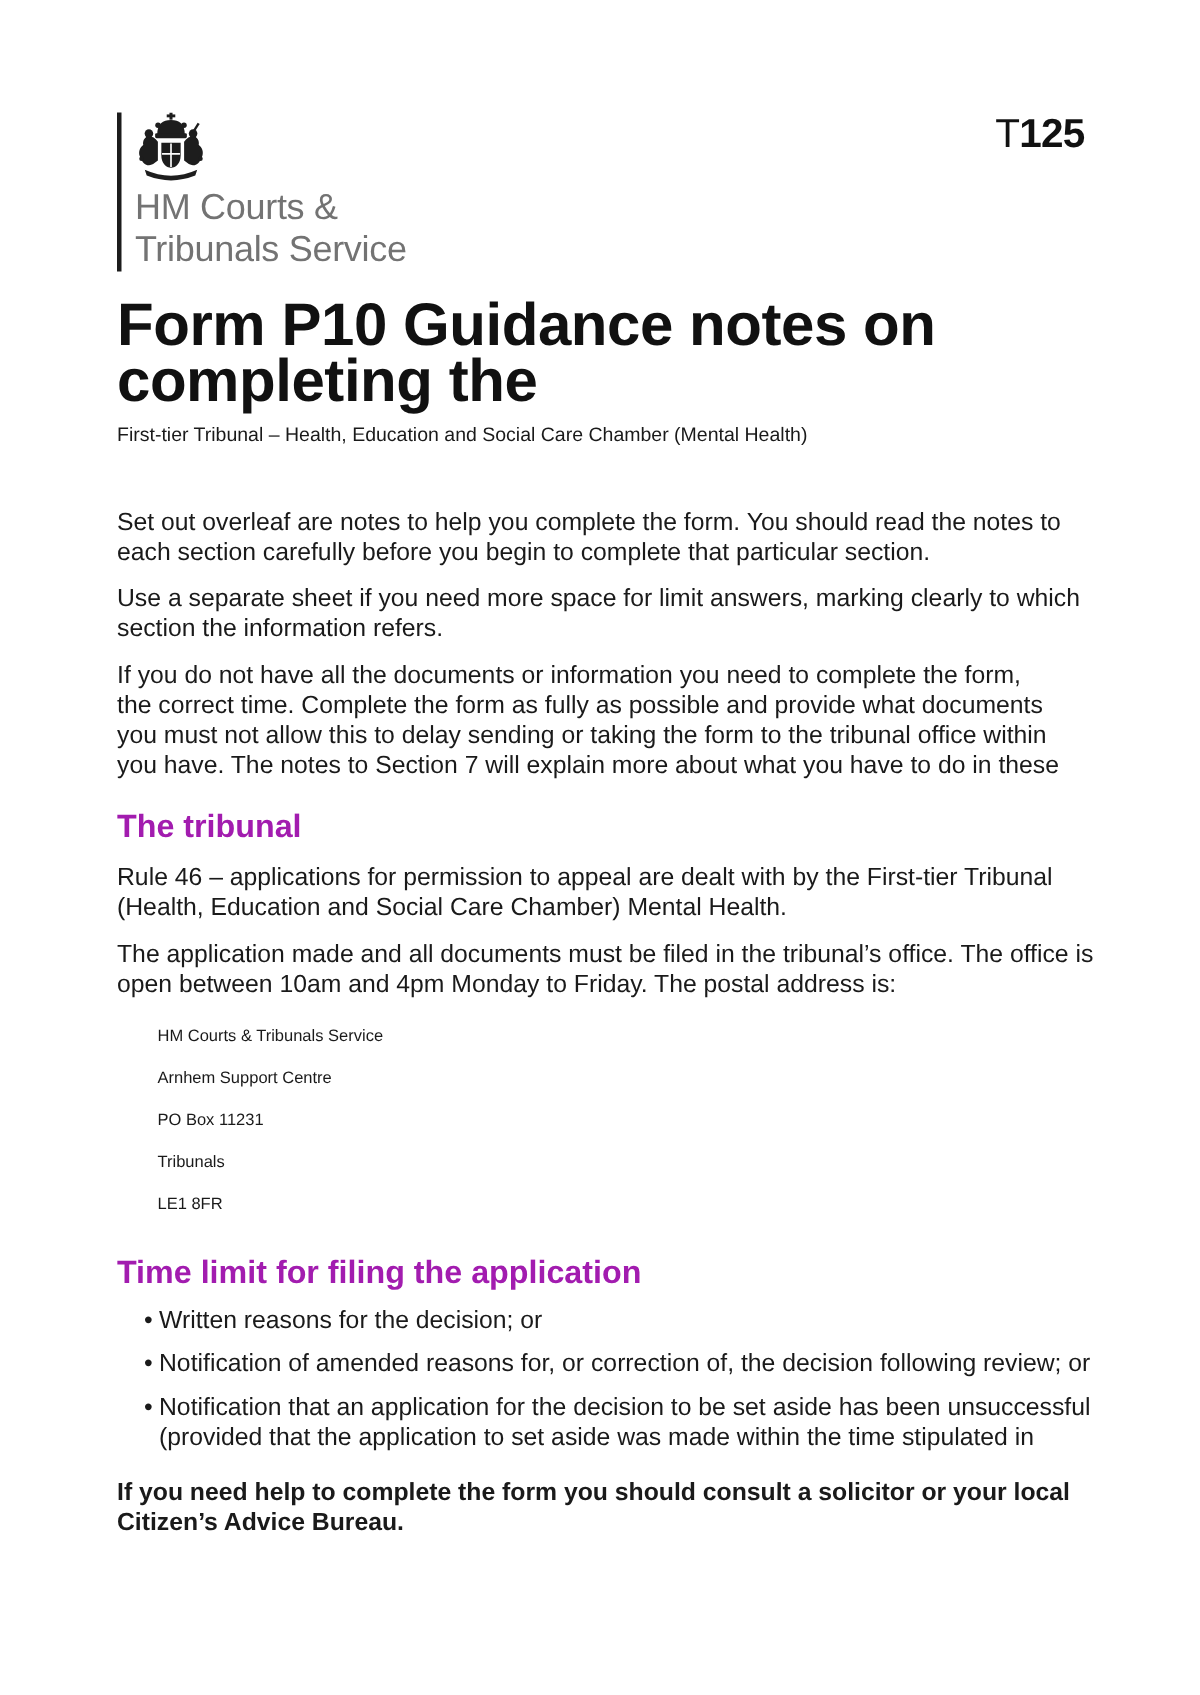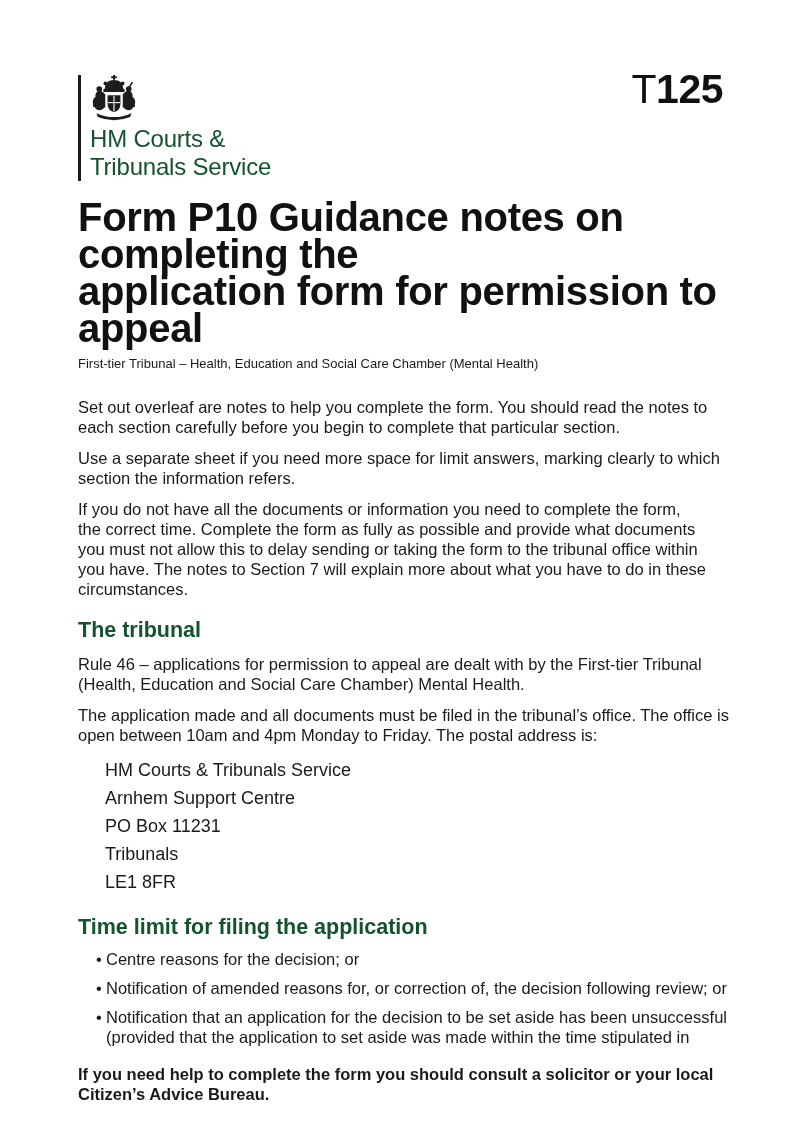--- a/index.html
+++ b/index.html
@@ -9,36 +9,36 @@
     font-family:"Liberation Sans","DejaVu Sans",sans-serif;
     color:#1a1a1a;
     overflow:hidden;
   }
   .page{box-sizing:border-box;width:800px;height:1130px;padding:75px 77px 0 78px;position:relative;}
 
   
   .doc-header{display:flex;justify-content:space-between;align-items:flex-start;}
   .logo{border-left:3px solid #1c1c1c;padding-left:9px;}
   .crest{display:block;margin-bottom:4px;}
-  .org{font-size:24px;line-height:28px;letter-spacing:-0.2px;color:#14532d;}
-  .form-code{font-size:41px;line-height:36px;margin-top:-4px;letter-spacing:-0.5px;color:#111;}
+  .org{font-size:24px;line-height:28px;letter-spacing:-0.2px;color:#737373;}
+  .form-code{font-size:27px;line-height:36px;margin-top:-4px;letter-spacing:-0.5px;color:#111;}
   .form-code .num{font-weight:bold;}
 
   
   h1{font-size:40px;line-height:37px;letter-spacing:-0.3px;margin:18px 0 0 0;color:#111;}
   .subtitle{font-size:13px;line-height:20px;margin:7px 0 0 0;}
 
   
   .para{font-size:16.5px;line-height:20px;margin:11px 0 0 0;}
   .para .line{white-space:nowrap;}
-  .gap-lg{margin-top:23px;}
-  h2{font-size:21.5px;line-height:26px;margin:18px 0 7px 0;color:#14532d;}
+  .gap-lg{margin-top:38px;}
+  h2{font-size:21.5px;line-height:26px;margin:18px 0 7px 0;color:#a21caf;}
 
   .address{margin:11px 0 0 27px;}
-  .address .line{font-size:18px;line-height:28px;white-space:nowrap;}
+  .address .line{font-size:11px;line-height:28px;white-space:nowrap;}
 
   .bullets{margin:0 0 0 18px;padding:0;}
   .bullet{display:flex;margin-top:9px;font-size:16.5px;line-height:20px;}
   .bullet .dot{flex:none;width:10px;}
   .bullet .line{white-space:nowrap;}
 
   .help{font-weight:bold;margin-top:17px;}
   b.days{white-space:nowrap;}
 </style>
 </head>
@@ -74,40 +74,38 @@
       <div class="org">
         <div>HM Courts &amp;</div>
         <div>Tribunals Service</div>
       </div>
     </div>
     <div class="form-code"><span>T</span><span class="num">125</span></div>
   </div>
 
   <h1>
     <div class="line">Form P10 Guidance notes on completing the</div>
-    <div class="line">application form for permission to appeal</div>
   </h1>
   <p class="subtitle">First-tier Tribunal – Health, Education and Social Care Chamber (Mental Health)</p>
 
   <div class="para gap-lg">
     <div class="line">Set out overleaf are notes to help you complete the form. You should read the notes to</div>
     <div class="line">each section carefully before you begin to complete that particular section.</div>
   </div>
 
   <div class="para">
     <div class="line">Use a separate sheet if you need more space for limit answers, marking clearly to which</div>
     <div class="line">section the information refers.</div>
   </div>
 
   <div class="para">
     <div class="line">If you do not have all the documents or information you need to complete the form,</div>
     <div class="line">the correct time. Complete the form as fully as possible and provide what documents</div>
     <div class="line">you must not allow this to delay sending or taking the form to the tribunal office within</div>
     <div class="line">you have. The notes to Section 7 will explain more about what you have to do in these</div>
-    <div class="line">circumstances.</div>
   </div>
 
   <h2>The tribunal</h2>
 
   <div class="para">
     <div class="line">Rule 46 – applications for permission to appeal are dealt with by the First-tier Tribunal</div>
     <div class="line">(Health, Education and Social Care Chamber) Mental Health.</div>
   </div>
 
   <div class="para">
@@ -123,21 +121,21 @@
     <div class="line">LE1 8FR</div>
   </div>
 
   <h2>Time limit for filing the application</h2>
 
 
   <div class="bullets">
     <div class="bullet">
       <span class="dot">•</span>
       <div>
-        <div class="line">Centre reasons for the decision; or</div>
+        <div class="line">Written reasons for the decision; or</div>
       </div>
     </div>
     <div class="bullet">
       <span class="dot">•</span>
       <div>
         <div class="line">Notification of amended reasons for, or correction of, the decision following review; or</div>
       </div>
     </div>
     <div class="bullet">
       <span class="dot">•</span>

